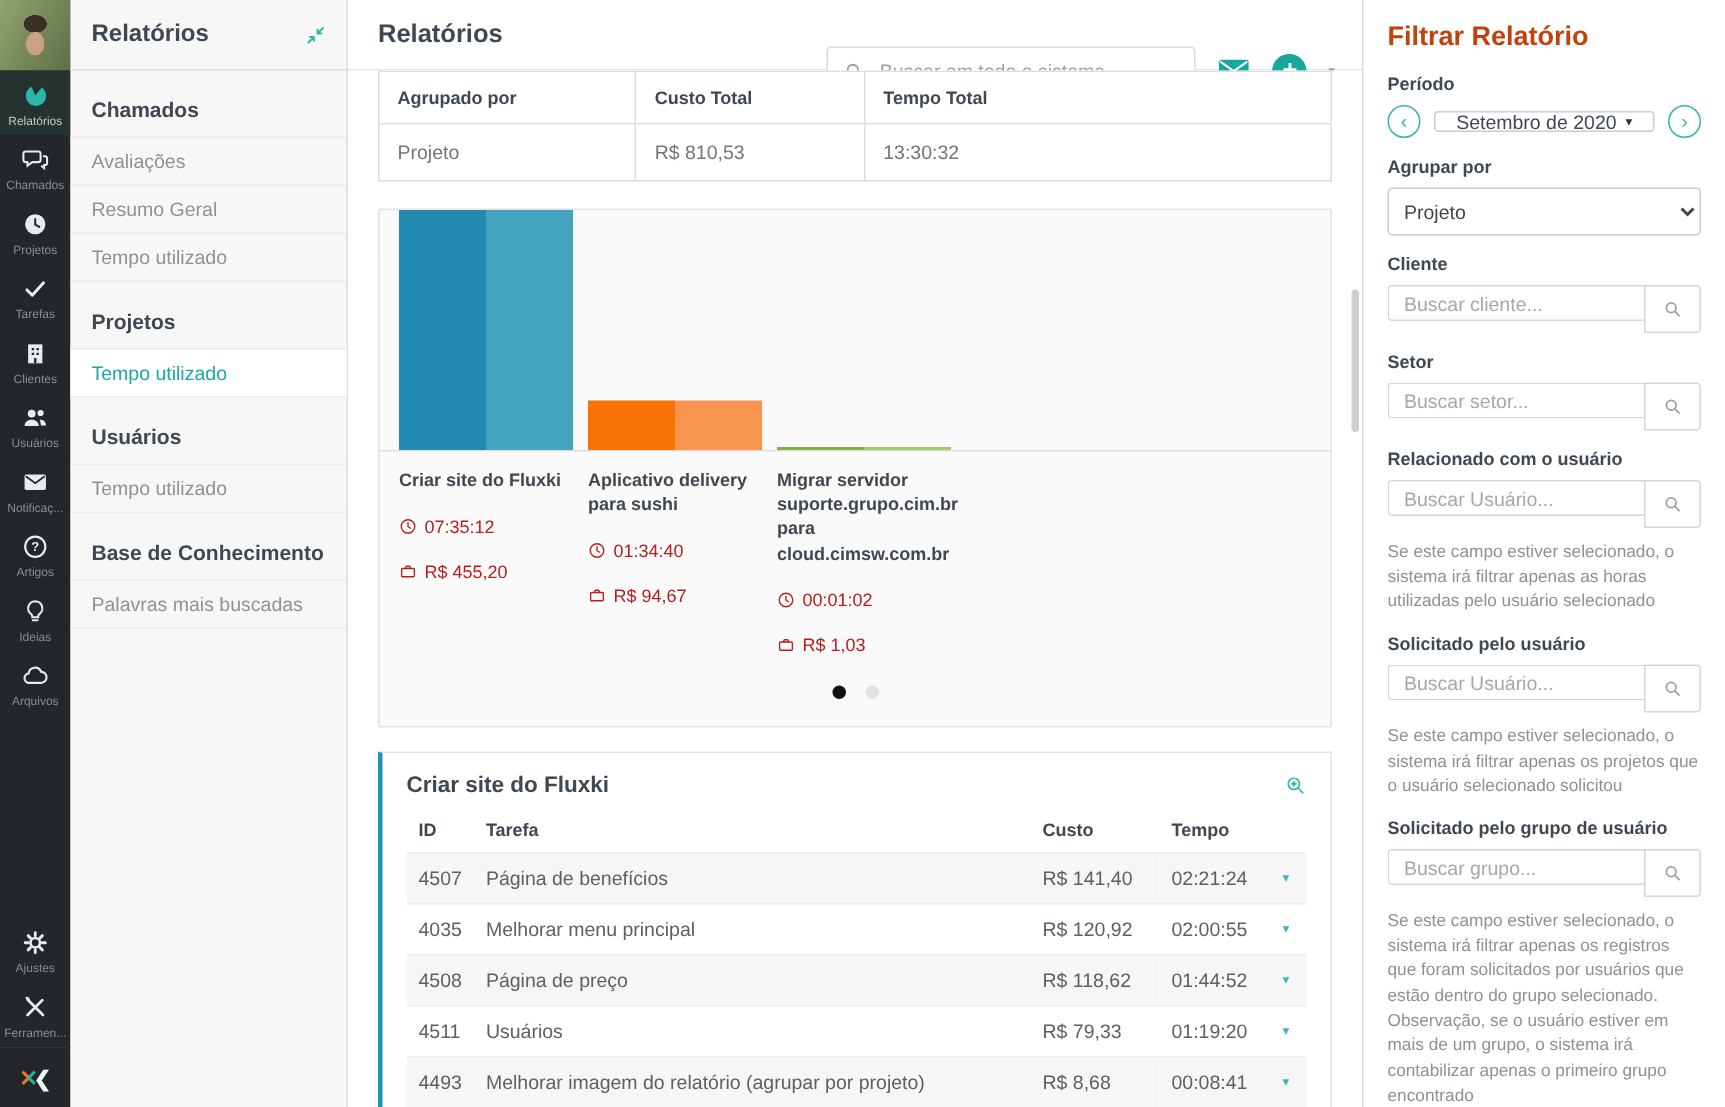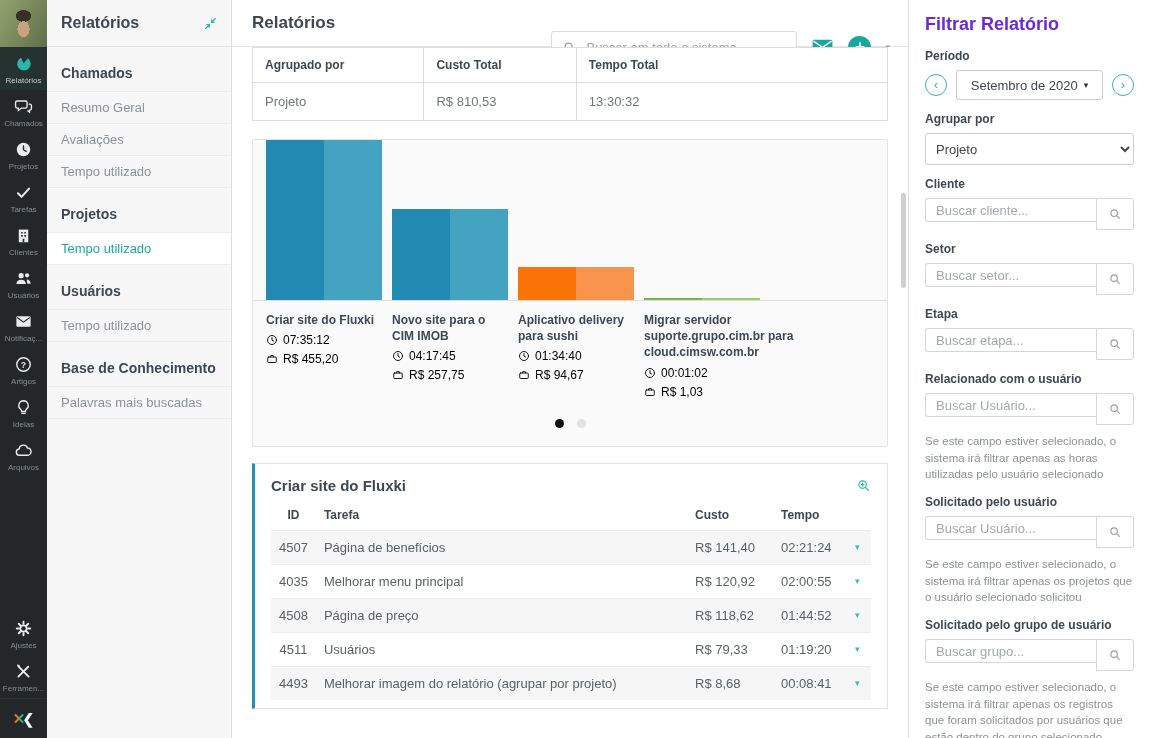--- a/index.html
+++ b/index.html
@@ -64,50 +64,50 @@
   table.summary th:nth-child(2), table.summary td:nth-child(2) { width:24%;margin-top:32px; }
 
   
   .chart-card { margin-top:18px; border:1px solid #e3e3e3; border-radius:2px; background:#fafafa; position:relative; padding-bottom:4px; }
   .chart-grid { display:grid; grid-template-columns:126px 126px 126px 176px; padding-left:13px; }
   .bar-slot { height:160px; display:flex; align-items:flex-end; }
   .bar { width:116px; cursor:pointer; }
   .baseline { position:absolute; left:0; right:0; top:160px; border-top:1px solid #e0e0e0; }
   .col-label { padding-top:12px; padding-right:10px; }
   .col-name { font-size:12px; font-weight:bold; color:#3e4852; line-height:1.35; }
-  .col-meta { font-size:12px; color:#000000; margin-top:5px; display:flex; align-items:center; gap:5px; }
+  .col-meta { font-size:12px; color:#b91c1c; margin-top:16px; display:flex; align-items:center; gap:5px; }
   .col-meta svg { width:12px; height:12px; flex-shrink:0; }
   .dots { display:flex; justify-content:center; gap:13px; margin:20px 0 14px; }
   .dot { width:9px; height:9px; border-radius:50%; background:#e2e2e2; cursor:pointer; }
   .dot.active { background:#111; }
 
   
   .detail-card { margin-top:16px; border:1px solid #e3e3e3; border-left:3px solid #2191b8; background:#fff; padding:13px 16px 8px; }
   .detail-head { display:flex; align-items:center; justify-content:space-between; margin-bottom:6px; }
   .detail-title { font-size:15px; font-weight:bold; color:#3e4852; }
   .detail-zoom { color:#2cb5ab; cursor:pointer; display:flex; }
   .detail-zoom svg { width:15px; height:15px; }
   table.detail { width:100%; border-collapse:collapse; }
   table.detail th { font-size:12px; font-weight:bold; color:#3e4852; text-align:left; padding:8px 8px; }
   table.detail td { font-size:13px; color:#5a6166; padding:9px 8px; border-top:1px solid #ededed; }
   table.detail tr.odd td { background:#f6f6f6; }
-  table.detail .c-id { width:42px;text-align:center; }
+  table.detail .c-id { width:42px; }
   table.detail .c-custo { width:86px; }
   table.detail .c-tempo { width:74px; }
   table.detail .c-caret { width:24px; color:#44b0c7; font-size:9px; cursor:pointer; }
 
   .scroll-thumb { position:absolute; right:2px; top:146px; width:5px; height:95px; background:#cfcfcf; border-radius:3px; }
 
   
   .filter-panel { width:242px; flex-shrink:0; border-left:1px solid #ddd; background:#fff; padding:14px 16px; overflow:hidden; }
-  .filter-title { font-size:18px; font-weight:bold; color:#6d28d9; margin-bottom:14px; }
+  .filter-title { font-size:18px; font-weight:bold; color:#c2410c; margin-bottom:14px; }
   .f-label { font-size:12px; font-weight:bold; color:#3e4852; margin:12px 0 7px; }
   .periodo-row { display:flex; align-items:center; gap:9px; }
   .circ-btn { width:22px; height:22px; border:1px solid #35b5ae; border-radius:50%; color:#35b5ae; display:flex; align-items:center; justify-content:center; font-size:13px; line-height:1; cursor:pointer; flex-shrink:0; padding-bottom:2px; }
-  .periodo-box { flex:1; height:30px; border:1px solid #ccc; border-radius:3px; background:#fff; display:flex; align-items:center; justify-content:center; font-size:13px; color:#3e4852; cursor:pointer; gap:6px; }
+  .periodo-box { flex:1; height:14px; border:1px solid #ccc; border-radius:3px; background:#fff; display:flex; align-items:center; justify-content:center; font-size:13px; color:#3e4852; cursor:pointer; gap:6px; }
   .periodo-box .caret { font-size:9px; color:#333; }
   select.f-select { width:100%; height:32px; border:1px solid #ccc; border-radius:3px; background:#fff; font-size:13px; color:#444; padding:0 6px; font-family:"Liberation Sans",sans-serif; }
   .search-group { display:flex; }
   .search-group input { flex:1; min-width:0; height:24px; border:1px solid #d6d6d6; border-right:none; border-radius:3px 0 0 3px; padding:0 10px; font-size:13px; color:#555; outline:none; font-family:"Liberation Sans",sans-serif; }
   .search-group input::placeholder { color:#a2a8ac; }
   .search-group button { width:38px; height:32px; border:1px solid #d6d6d6; border-radius:0 3px 3px 0; background:#fff; cursor:pointer; display:flex; align-items:center; justify-content:center; }
   .search-group button svg { width:14px; height:14px; color:#9aa0a4; }
   .f-helper { font-size:11.5px; color:#8c9196; line-height:1.45; margin-top:8px; }
 </style>
 </head>
@@ -241,22 +241,22 @@
         <svg viewBox="0 0 16 16" fill="none" stroke="currentColor" stroke-width="1.6" stroke-linecap="round">
           <path d="M14 2L9.5 6.5M9.5 6.5V3.5M9.5 6.5h3"></path>
           <path d="M2 14l4.5-4.5M6.5 9.5v3M6.5 9.5h-3"></path>
         </svg>
       </span>
     </div>
     <div id="sidebar-sections">
         <div class="side-section">
     <div class="section-heading">Chamados</div>
     <div class="side-items">
+            <div class="side-item">Avaliações</div>
             <div class="side-item">Resumo Geral</div>
-            <div class="side-item">Avaliações</div>
             <div class="side-item">Tempo utilizado</div>
           </div>
   </div>
         <div class="side-section">
     <div class="section-heading">Projetos</div>
     <div class="side-items">
             <div class="side-item active">Tempo utilizado</div>
           </div>
   </div>
         <div class="side-section">
@@ -331,42 +331,20 @@
                     <path d="M12 7v5.3l3.4 2"></path>
                   </svg>
                   <span class="meta-time">07:35:12</span>
                 </div>
       <div class="col-meta">
                   <svg viewBox="0 0 24 24" fill="none" stroke="currentColor" stroke-width="1.8" stroke-linecap="round">
                     <rect x="3.5" y="8" width="17" height="11" rx="1.5"></rect>
                     <path d="M9 8V6.3A1.3 1.3 0 0 1 10.3 5h3.4A1.3 1.3 0 0 1 15 6.3V8"></path>
                   </svg>
                   <span class="meta-cost">R$ 455,20</span>
-                </div>
-    </div>
-  </div>
-            <div class="chart-col">
-    <div class="bar-slot">
-                <div class="bar" style="height: 91px; background: linear-gradient(90deg, rgb(34, 137, 176) 50%, rgb(69, 163, 194) 50%);"></div>
-              </div>
-    <div class="col-label">
-      <div class="col-name">Novo site para o CIM IMOB</div>
-      <div class="col-meta">
-                  <svg viewBox="0 0 24 24" fill="none" stroke="currentColor" stroke-width="1.8" stroke-linecap="round">
-                    <circle cx="12" cy="12" r="9"></circle>
-                    <path d="M12 7v5.3l3.4 2"></path>
-                  </svg>
-                  <span class="meta-time">04:17:45</span>
-                </div>
-      <div class="col-meta">
-                  <svg viewBox="0 0 24 24" fill="none" stroke="currentColor" stroke-width="1.8" stroke-linecap="round">
-                    <rect x="3.5" y="8" width="17" height="11" rx="1.5"></rect>
-                    <path d="M9 8V6.3A1.3 1.3 0 0 1 10.3 5h3.4A1.3 1.3 0 0 1 15 6.3V8"></path>
-                  </svg>
-                  <span class="meta-cost">R$ 257,75</span>
                 </div>
     </div>
   </div>
             <div class="chart-col">
     <div class="bar-slot">
                 <div class="bar" style="height: 33px; background: linear-gradient(90deg, rgb(249, 115, 6) 50%, rgb(249, 148, 79) 50%);"></div>
               </div>
     <div class="col-label">
       <div class="col-name">Aplicativo delivery para sushi</div>
       <div class="col-meta">
@@ -517,33 +495,20 @@
       <button>
         <svg viewBox="0 0 24 24" fill="none" stroke="currentColor" stroke-width="2" stroke-linecap="round">
                 <circle cx="10.5" cy="10.5" r="5.5"></circle>
                 <path d="M14.8 14.8L19.5 19.5"></path>
               </svg>
       </button>
     </div>
 
   </div>
         <div class="filter-field">
-    <div class="f-label">Etapa</div>
-    <div class="search-group">
-      <input type="text" placeholder="Buscar etapa..." style="">
-      <button>
-        <svg viewBox="0 0 24 24" fill="none" stroke="currentColor" stroke-width="2" stroke-linecap="round">
-                <circle cx="10.5" cy="10.5" r="5.5"></circle>
-                <path d="M14.8 14.8L19.5 19.5"></path>
-              </svg>
-      </button>
-    </div>
-
-  </div>
-        <div class="filter-field">
     <div class="f-label">Relacionado com o usuário</div>
     <div class="search-group">
       <input type="text" placeholder="Buscar Usuário..." style="">
       <button>
         <svg viewBox="0 0 24 24" fill="none" stroke="currentColor" stroke-width="2" stroke-linecap="round">
                 <circle cx="10.5" cy="10.5" r="5.5"></circle>
                 <path d="M14.8 14.8L19.5 19.5"></path>
               </svg>
       </button>
     </div>

